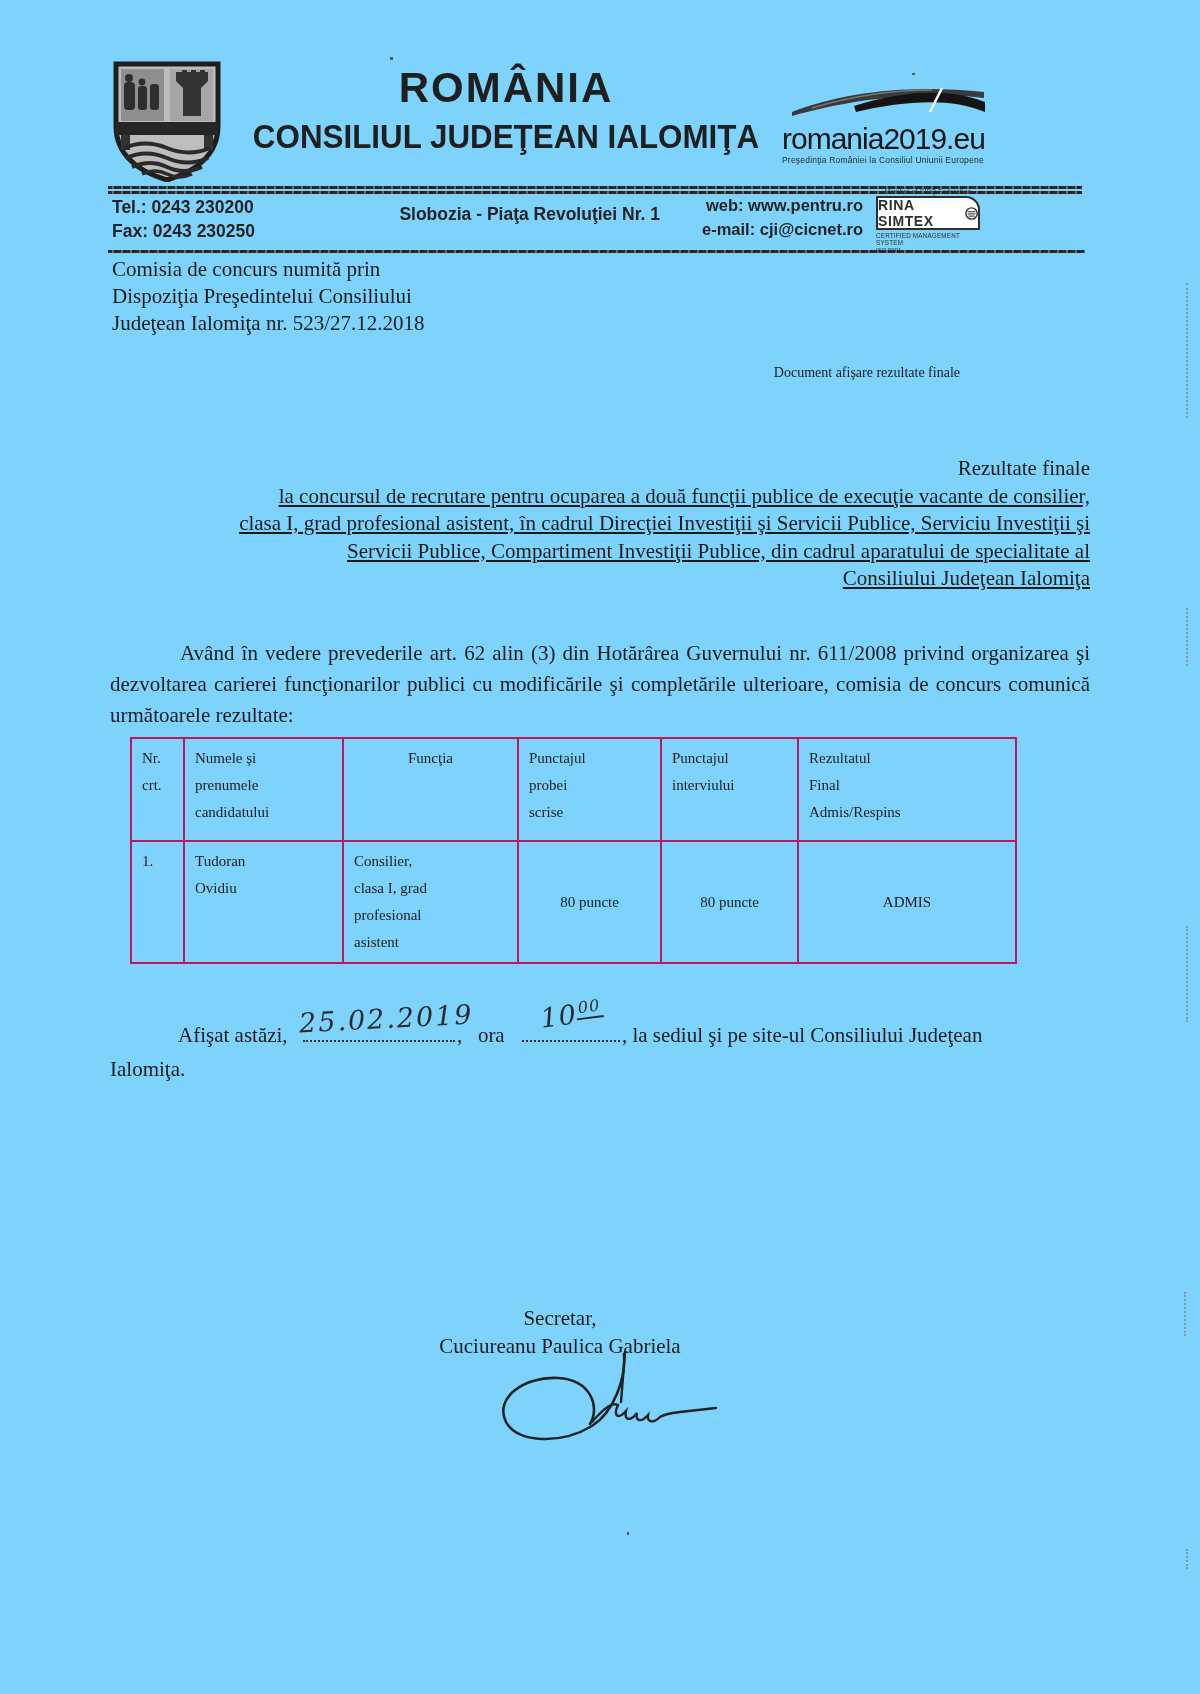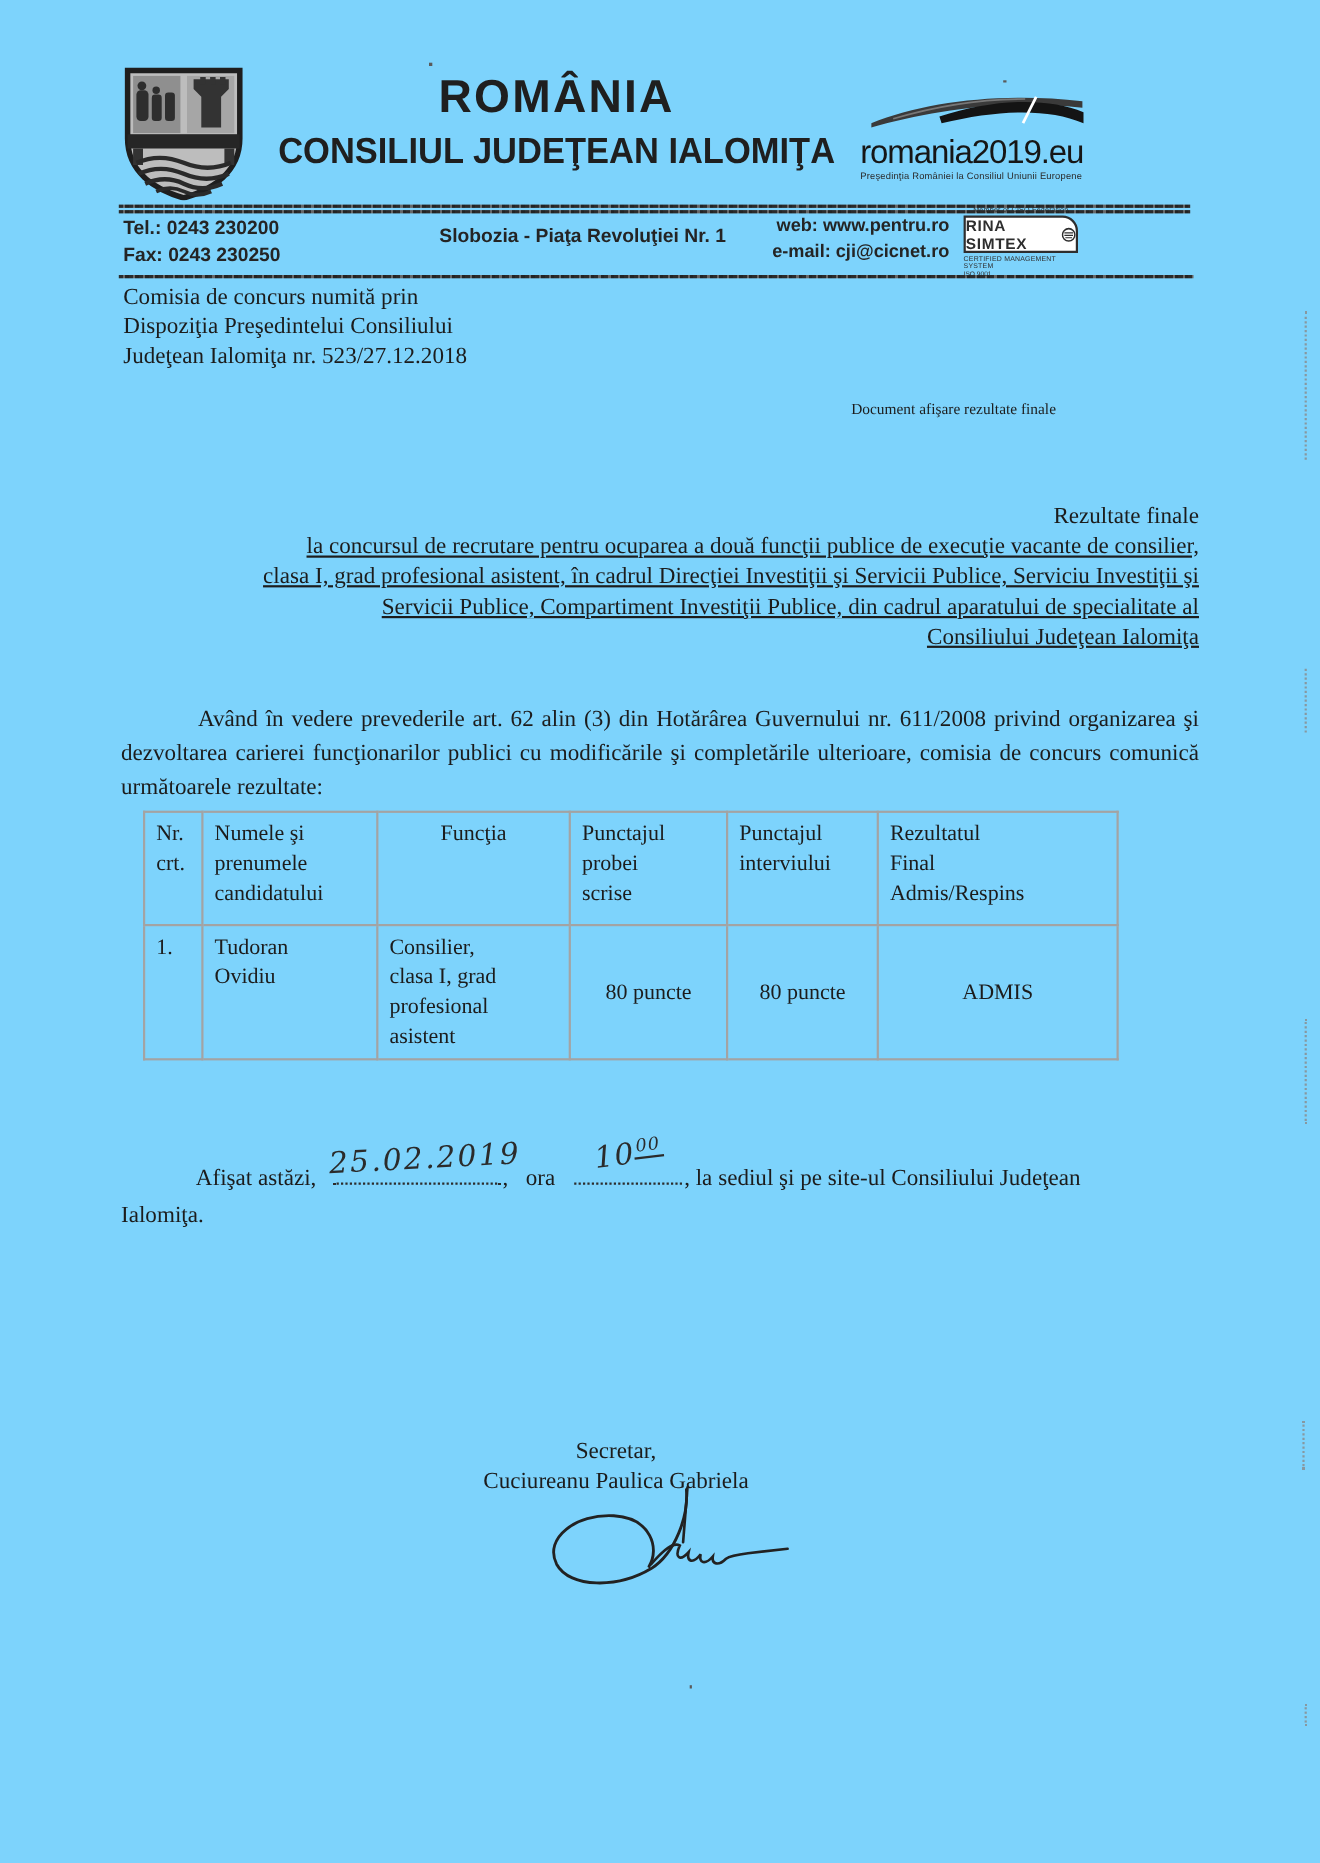--- a/index.html
+++ b/index.html
@@ -62,28 +62,28 @@
   .doc-label  { position:absolute; left:92px; top:329px; width:980px; text-align:right; padding-right:112px; box-sizing:border-box; font-size:14px;margin-top:36px; }
   .title-block { position:absolute; left:110px; top:455px; width:980px; text-align:right; font-size:21px; line-height:27.5px; }
   .u { text-decoration:underline; }
   .intro {
     position:absolute; left:110px; top:638px; width:980px;
     font-size:21px; line-height:31px; text-align:justify; text-indent:70px;
   }
   
   table.results { position:absolute; left:130px; top:737px; border-collapse:collapse; table-layout:fixed; }
   table.results td {
-    border:2px solid #a3a3a3; font-size:20px; line-height:27px;
+    border:2px solid #be185d; font-size:15px; line-height:27px;
     padding:6px 10px; vertical-align:top;
   }
   .pre { white-space:pre-line; }
   .c   { text-align:center; }
   .mid { vertical-align:middle !important; }
   
-  .posting { position:absolute; left:110px; top:1053px; width:1010px; font-size:21px; line-height:34px; }
+  .posting { position:absolute; left:110px; top:1018px; width:1010px; font-size:21px; line-height:34px; }
   .posting-line1 { padding-left:68px; }
   .dotted {
     display:inline-block; position:relative; border-bottom:2.5px dotted #2c2c2c;
     vertical-align:baseline; height:20px;
   }
   .dotted-date { width:152px; margin:0 2px 0 10px; }
   .dotted-time { width:98px;  margin:0 2px 0 12px; }
   .hw {
     position:absolute; white-space:nowrap; font-family:"DejaVu Serif", serif;
     font-style:italic; color:#2b2b2b; font-size:27px; letter-spacing:2px;

